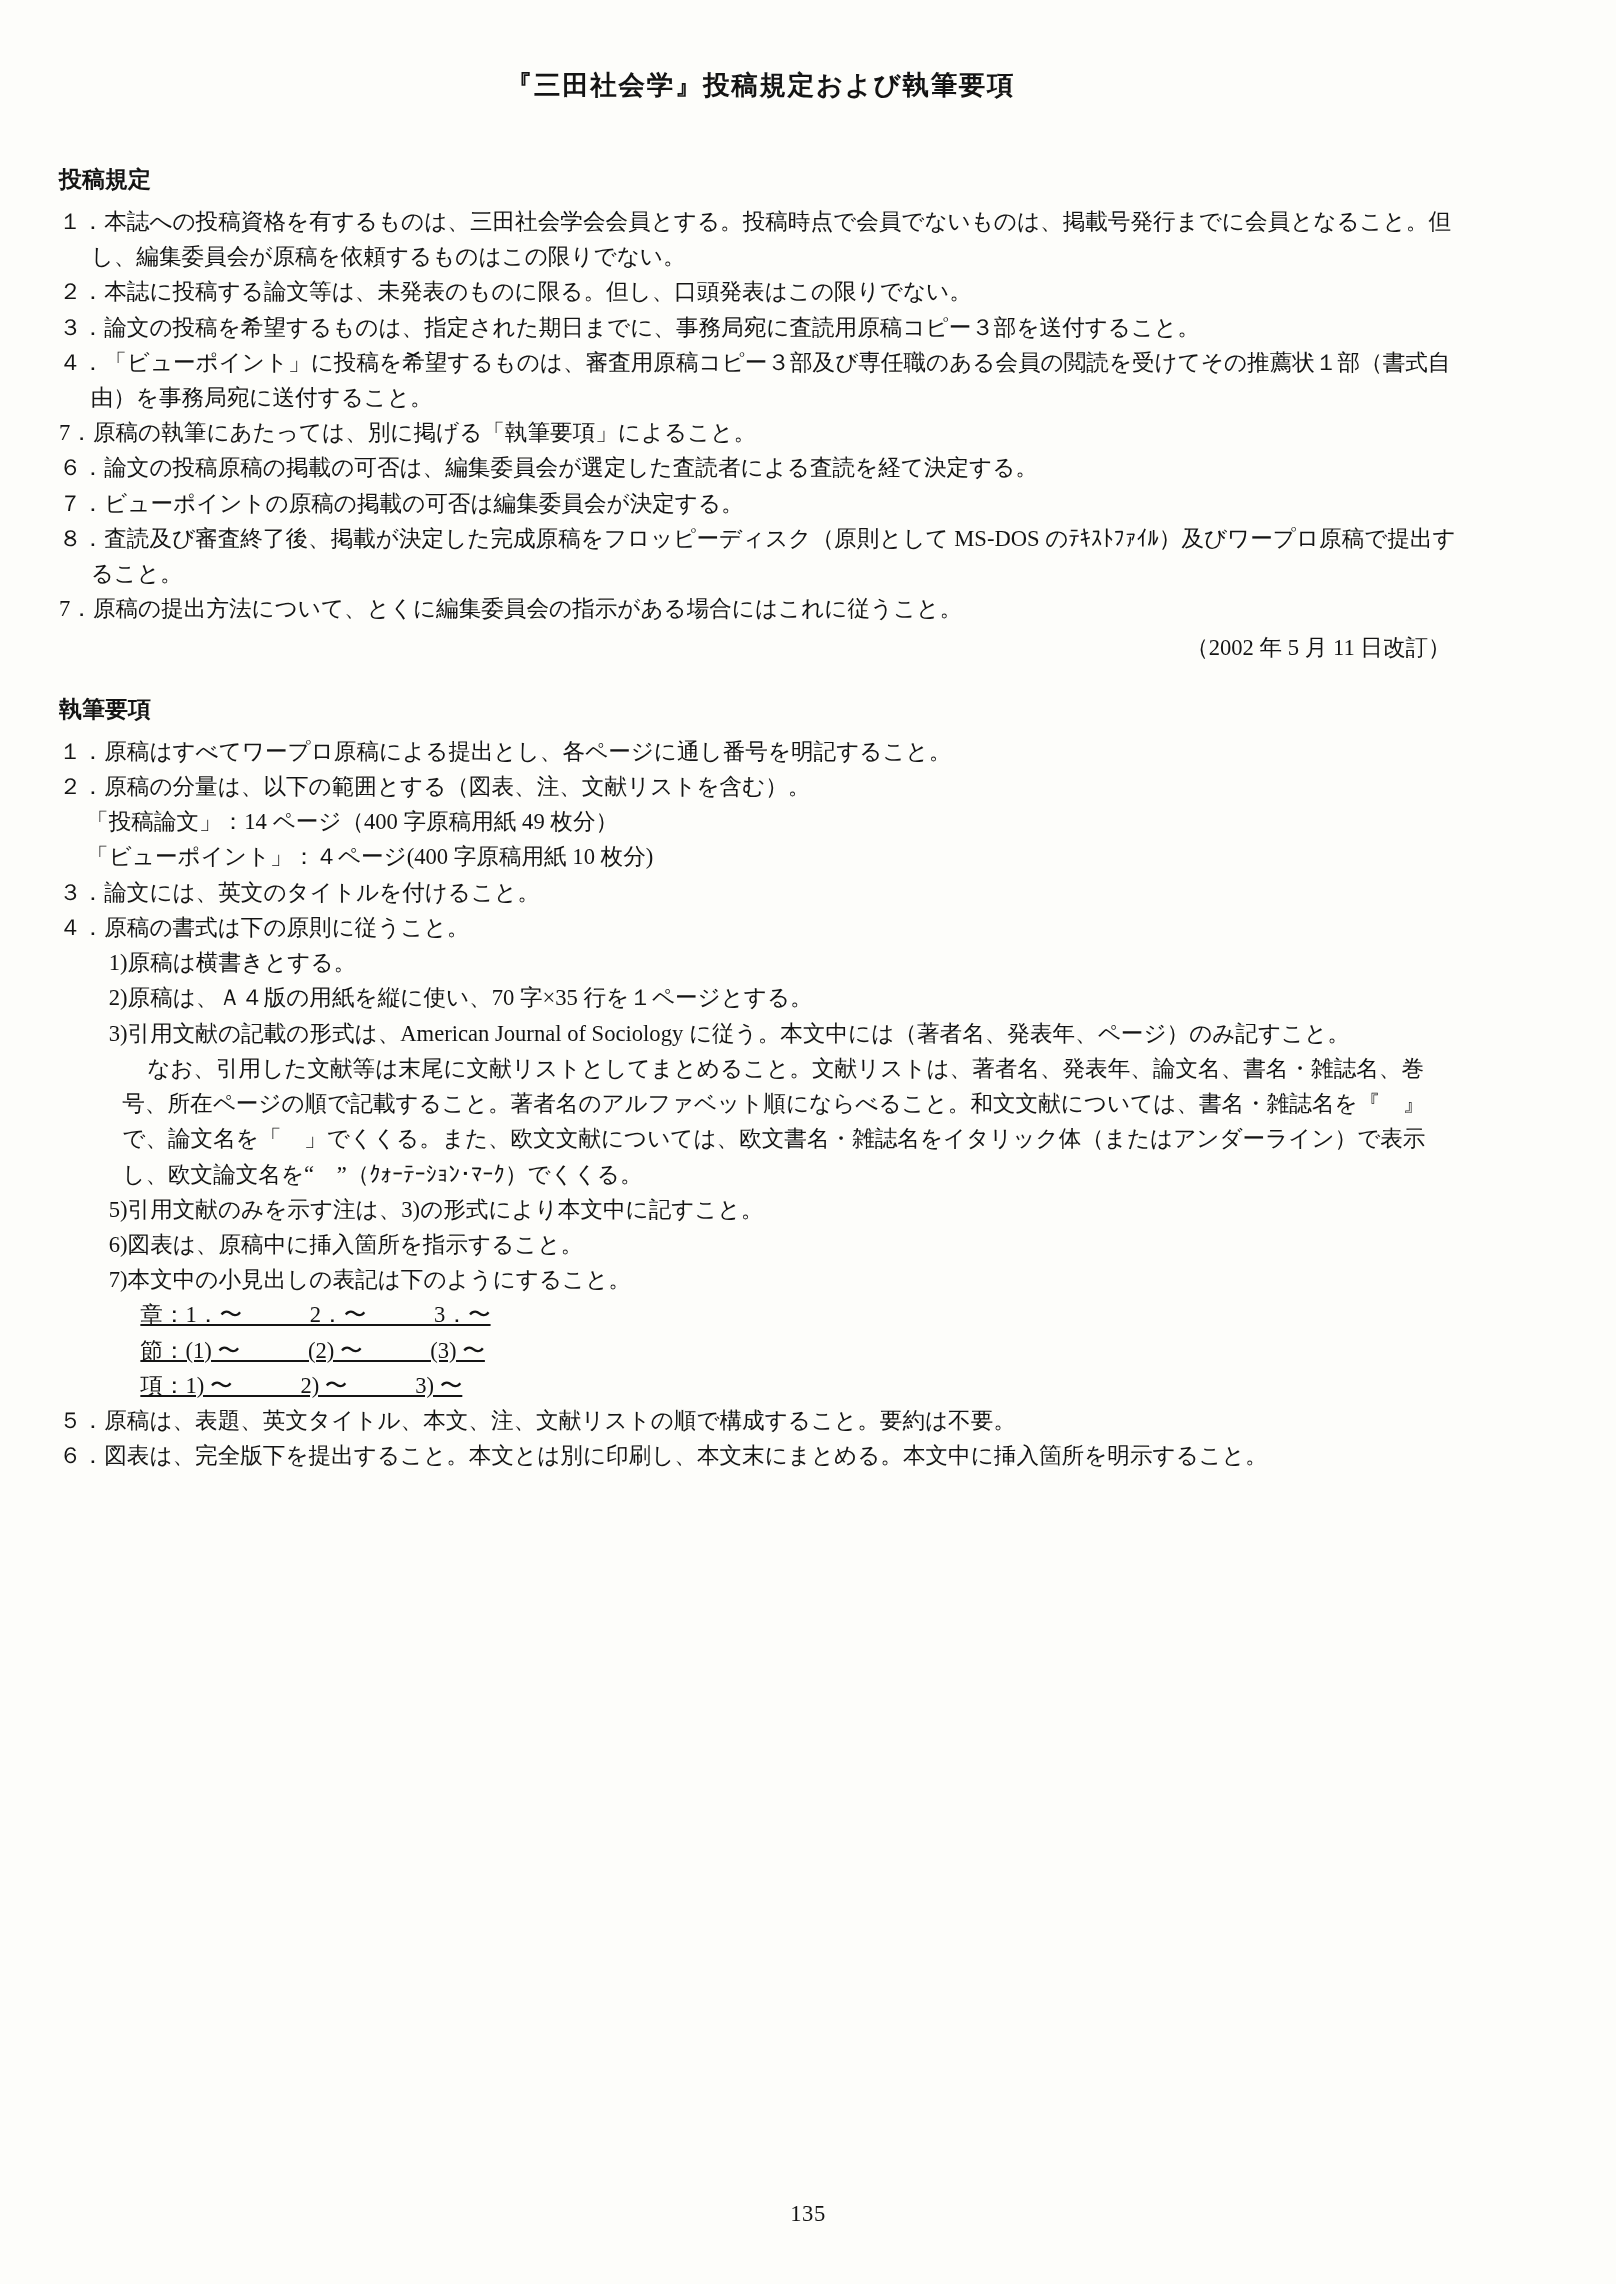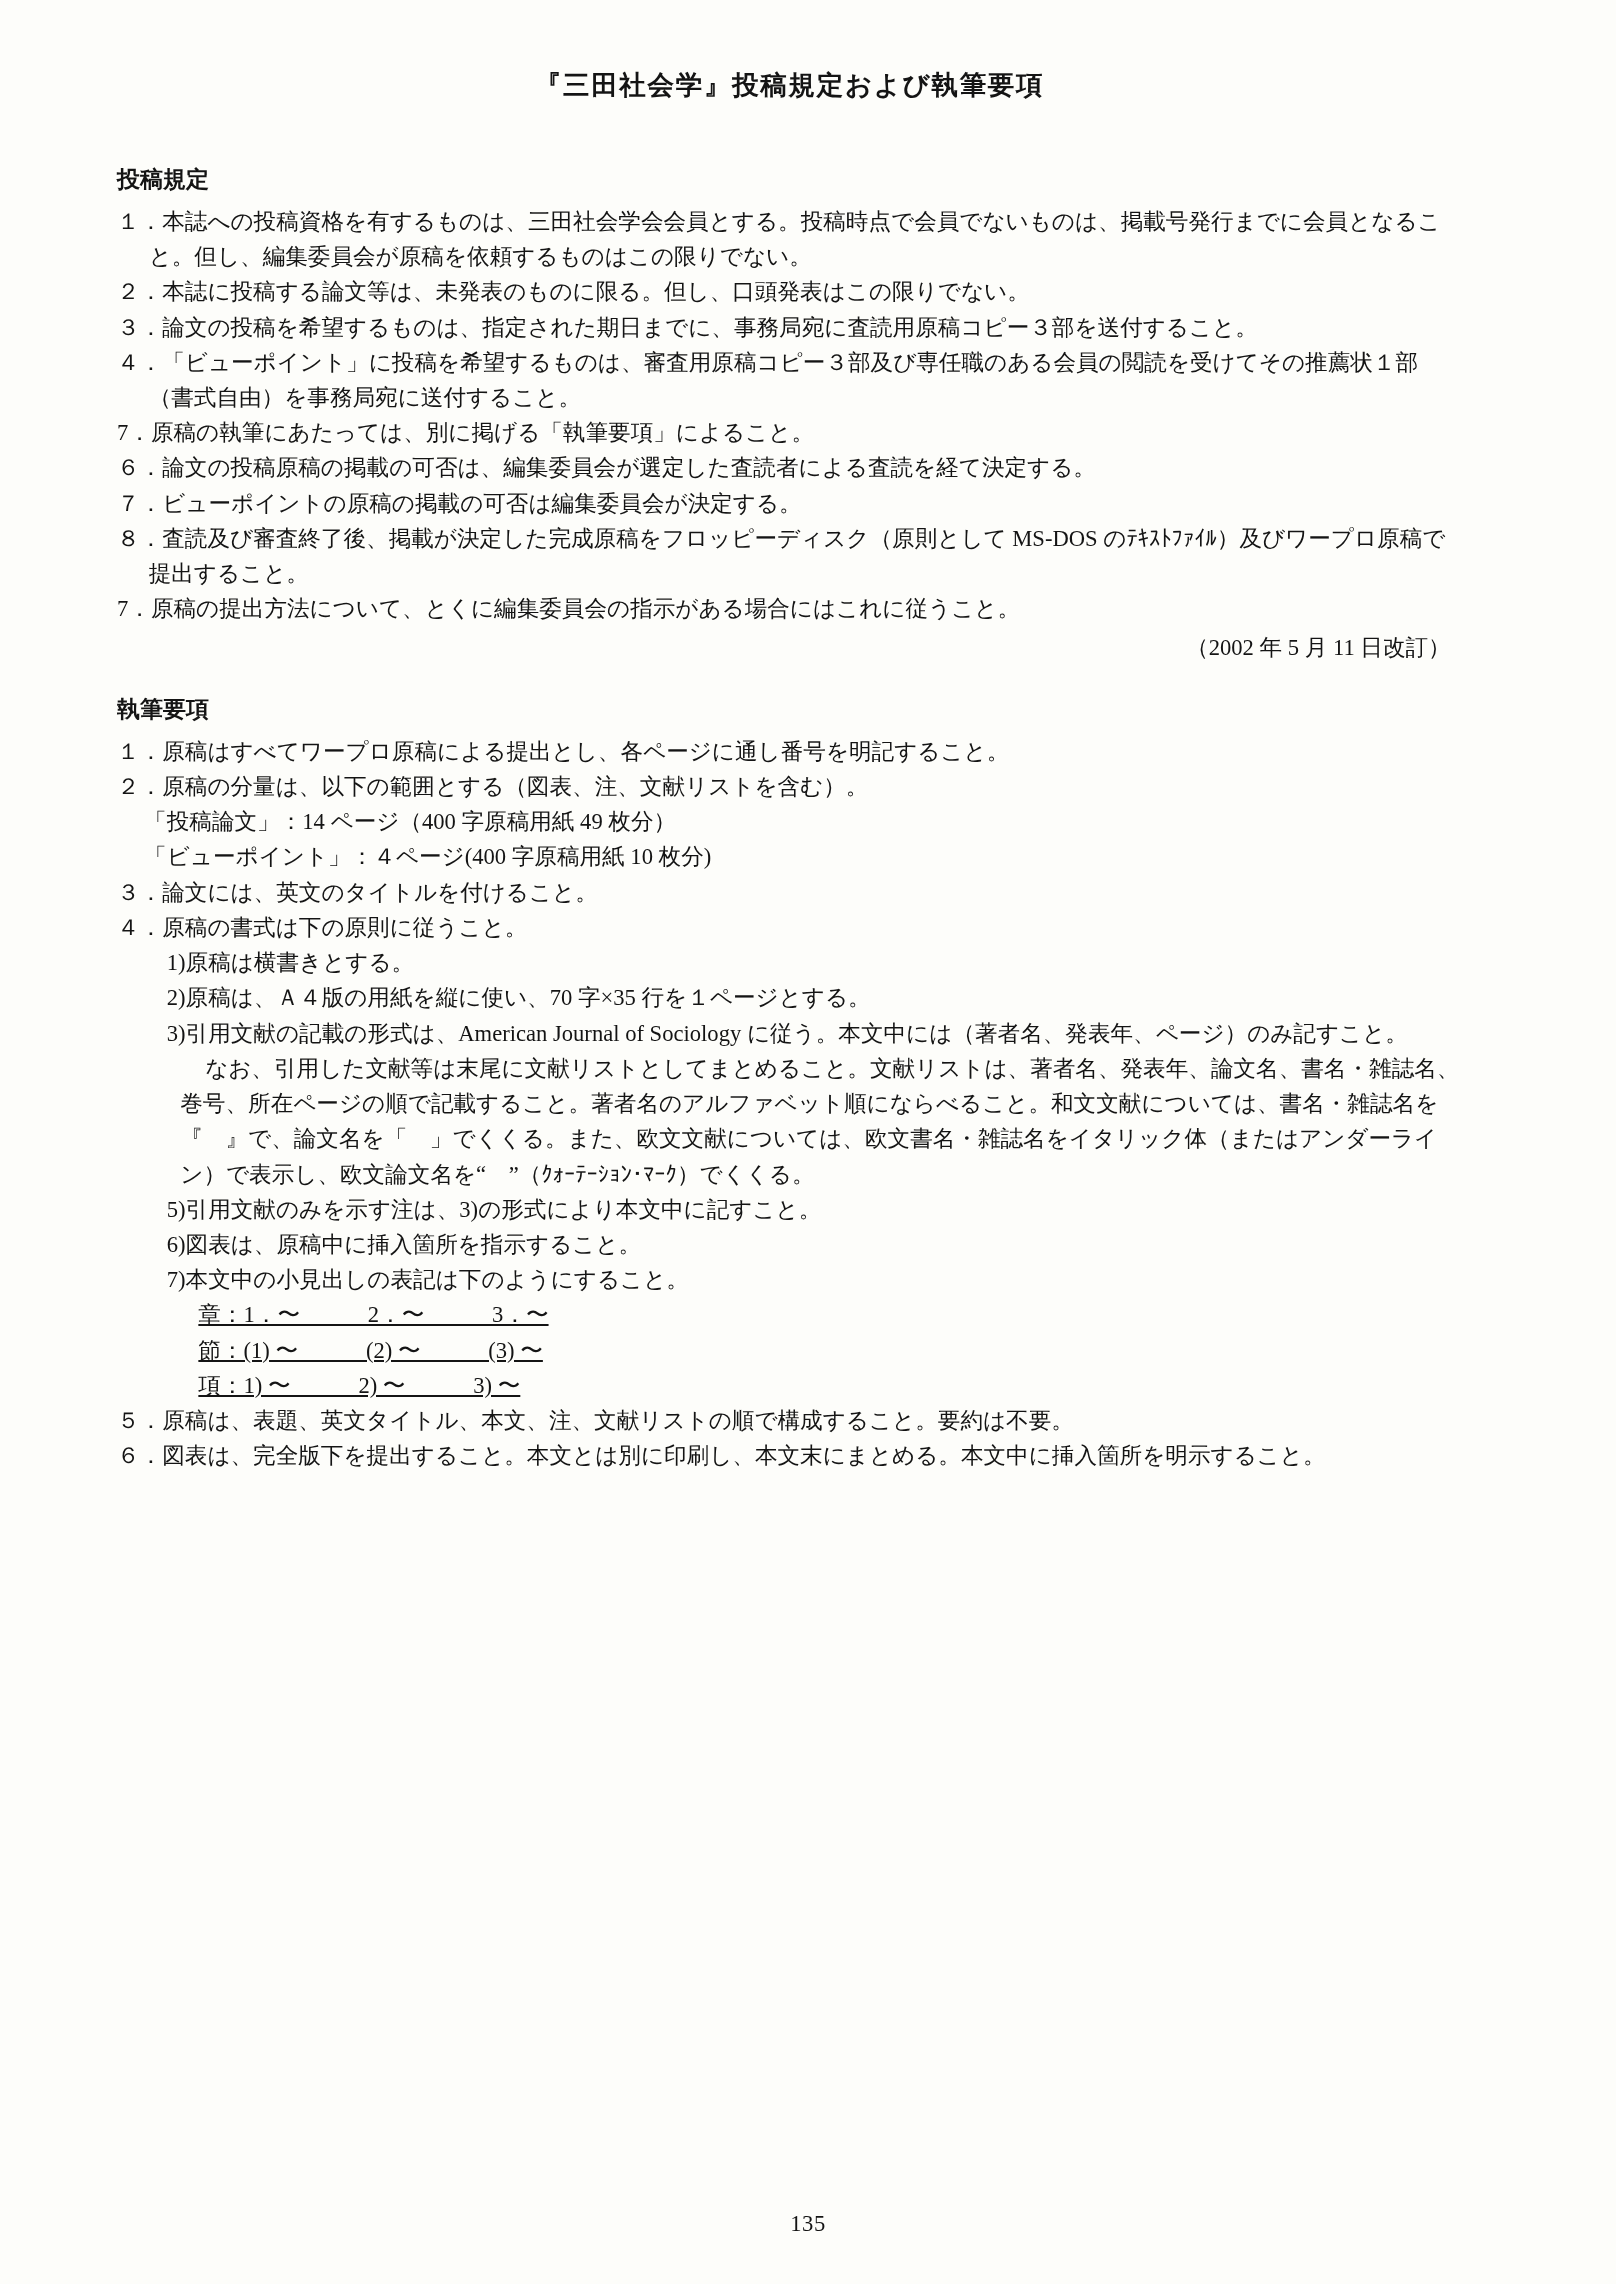--- a/index.html
+++ b/index.html
@@ -11,21 +11,21 @@
     position: relative;
     width: 1616px;
     min-height: 2284px;
     margin: 0 auto;
     background: #fdfdfa;
     color: #141414;
     font-family: "Liberation Serif", "DejaVu Serif", serif;
     font-size: 22.6px;
     line-height: 1.56;
     box-sizing: border-box;
-    padding: 65px 154px 90px 117px;
+    padding: 65px 154px 90px 59px;
   }
   .doc-title {
     text-align: center;
     font-size: 26.5px;
     font-weight: bold;
     letter-spacing: 1.7px;
     margin: 0 0 56px 0;
   }
   .section-heading {
     font-size: 23px;
@@ -57,21 +57,21 @@
   }
   .revision {
     text-align: right;
     padding-right: 0.5em;
     margin: 3.4px 0 5.6px 0;
   }
   .page-number {
     position: absolute;
     left: 0;
     right: 0;
-    bottom: 43px;
+    bottom: 53px;
     text-align: center;
     font-size: 22.6px;
     letter-spacing: 0.6px;
   }
 </style>
 </head>
 <body>
 
 <div class="page">
 

